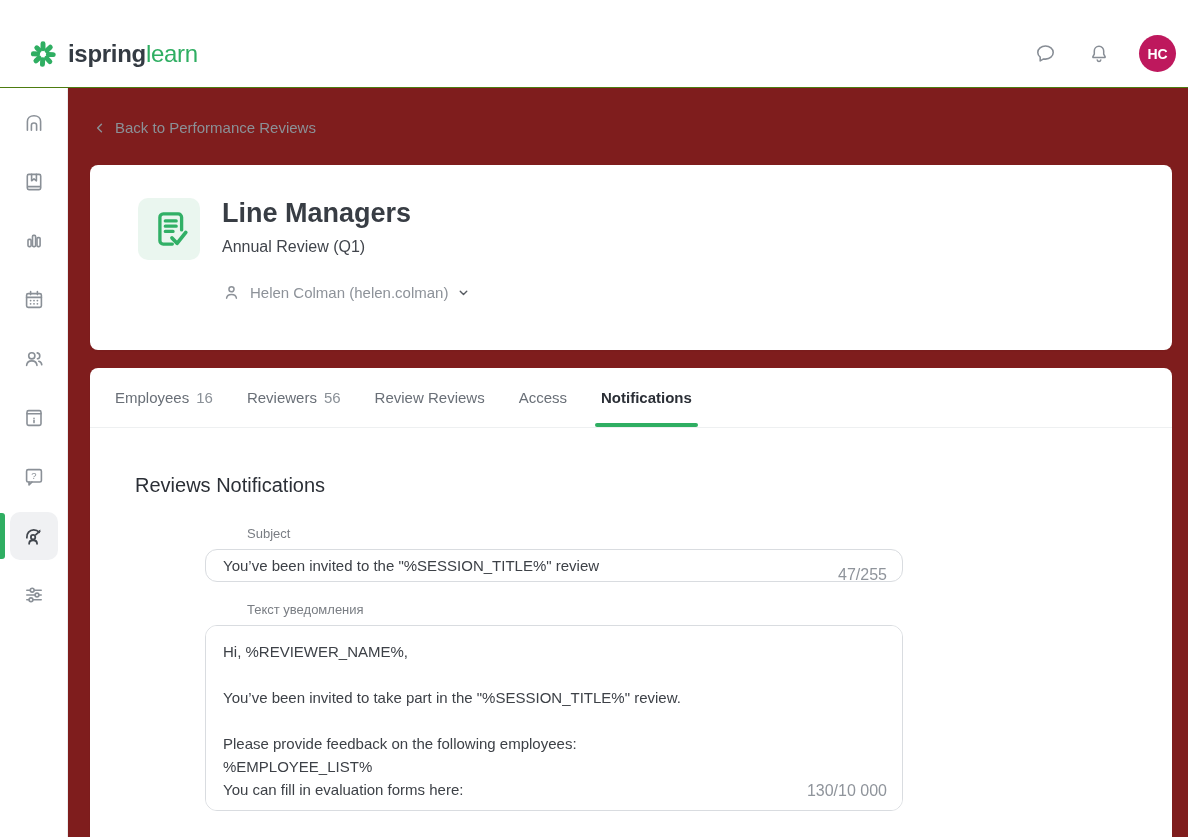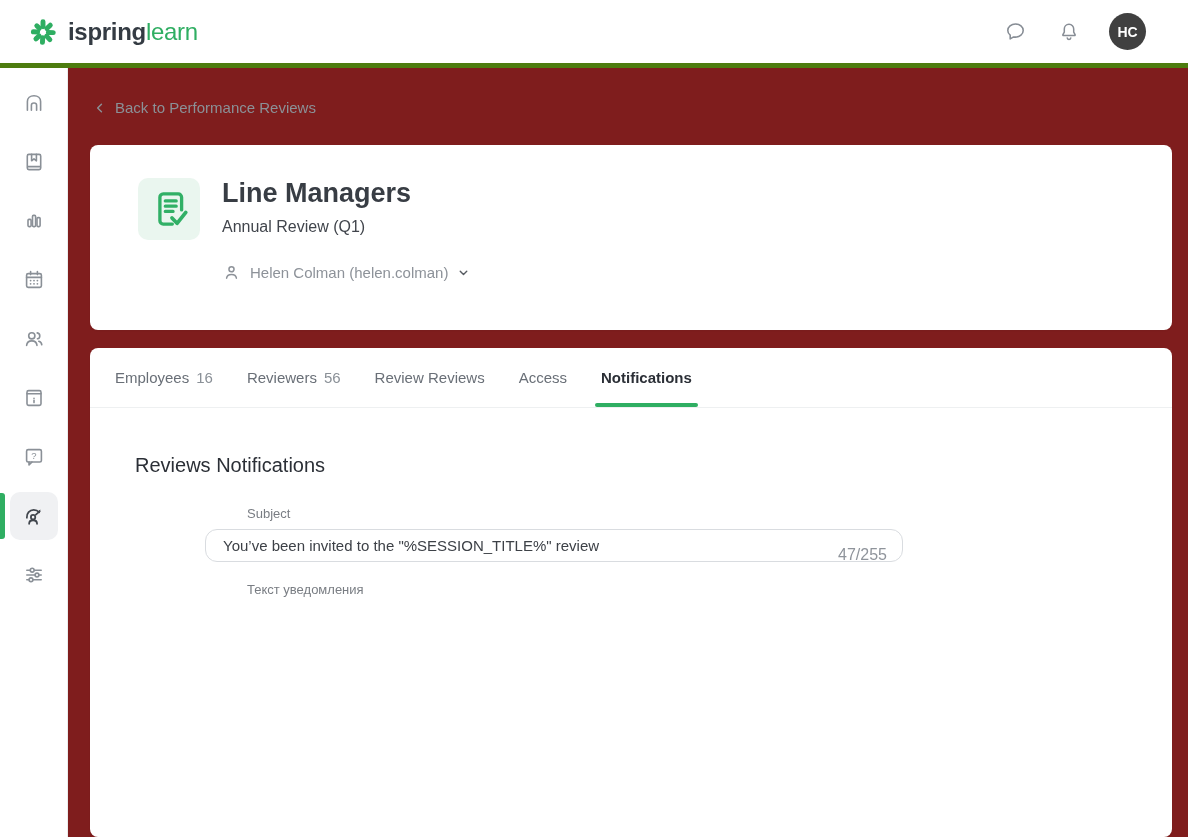--- a/index.html
+++ b/index.html
@@ -4,33 +4,34 @@
 <style>
   * { box-sizing: border-box; margin: 0; padding: 0; }
   html, body { width: 1188px; height: 837px; overflow: hidden; }
   body {
     font-family: "Liberation Sans", sans-serif;
     background: #ffffff;
     color: #3d4147;
   }
   
   .topbar {
-    height: 68px; background: #fff; border-bottom: 5px solid #4d7c0f;
+    height: 68px; background: #fff; border-bottom: 1px solid #4d7c0f;
     display: flex; align-items: center; justify-content: space-between;
-    padding: 0 42px 0 28px;
+    padding: 0 12px 0 28px;
+    margin-top: 20px;
   }
   .logo { display: flex; align-items: center; gap: 10px; cursor: pointer; }
   .logo-mark { width: 30px; height: 30px; }
   .logo-text { font-size: 24px; letter-spacing: -0.3px; }
   .logo-text .primary { font-weight: 700; color: #343b43; }
   .logo-text .secondary { font-weight: 500; color: #2fae62; }
   .top-actions { display: flex; align-items: center; gap: 26px; }
   .icon-btn { width: 28px; height: 28px; display: flex; align-items: center; justify-content: center; cursor: pointer; }
   .avatar {
-    width: 37px; height: 37px; border-radius: 50%; background: #404040;
+    width: 37px; height: 37px; border-radius: 50%; background: #be185d;
     color: #fff; font-size: 14px; font-weight: 700;
     display: flex; align-items: center; justify-content: center; cursor: pointer;
   }
   
   .shell { display: flex; height: 769px; }
   .sidebar {
     width: 68px; background: #fff; border-right: 1px solid #eaeced;
     padding-top: 11px; display: flex; flex-direction: column; align-items: center; gap: 11px;
     flex-shrink: 0;
   }
@@ -291,17 +292,27 @@
         <h2 class="section-heading">Reviews Notifications</h2>
 
         <div class="fields">
           <div class="field-label">Subject</div>
           <div class="subject-wrap">
             <input class="subject-input" type="text" value="You’ve been invited to the &quot;%SESSION_TITLE%&quot; review" style="">
             <span class="char-counter">47/255</span>
           </div>
 
           <div class="field-label">Текст уведомления</div>
+          <div class="body-wrap">
+            <textarea class="body-textarea" style="">Hi, %REVIEWER_NAME%,
+
+You’ve been invited to take part in the "%SESSION_TITLE%" review.
+
+Please provide feedback on the following employees:
+%EMPLOYEE_LIST%
+You can fill in evaluation forms here:</textarea>
+            <span class="char-counter">130/10 000</span>
+          </div>
         </div>
       </div>
     </section>
   </main>
 </div>
 
 </body></html>

